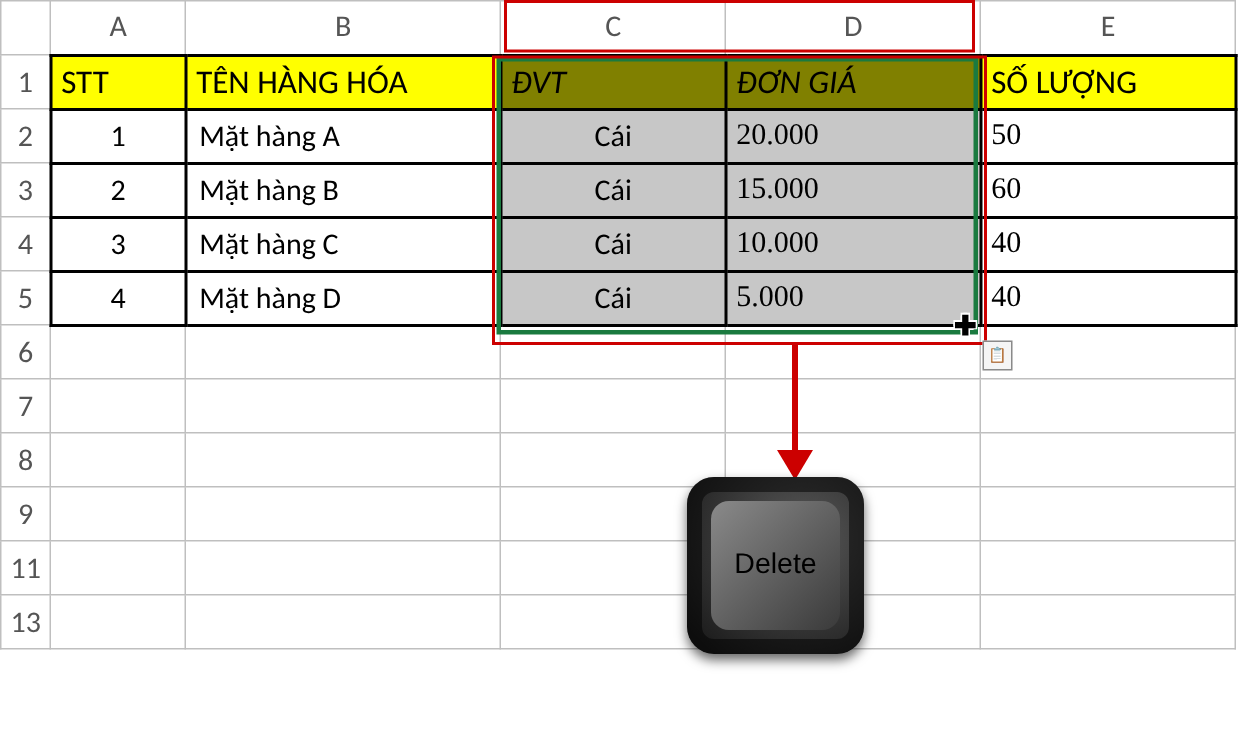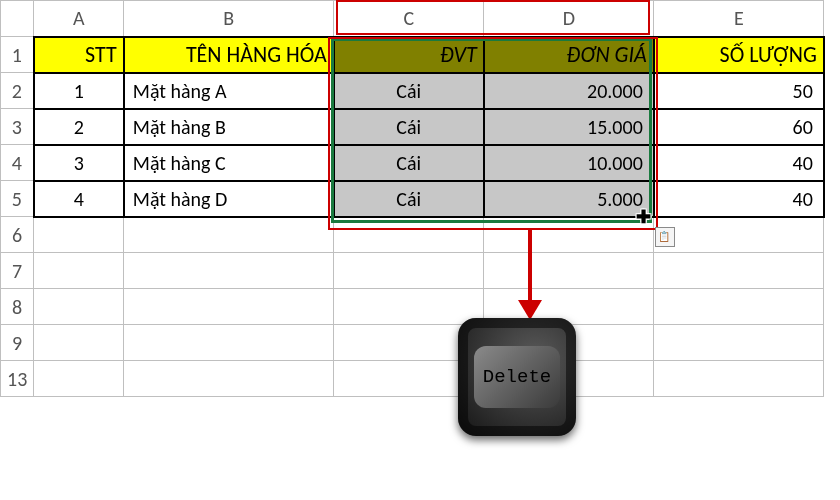--- a/index.html
+++ b/index.html
@@ -36,34 +36,34 @@
   .rowhdr { border-right: 2px solid #777; width: 30px; }
   .corner { border-right: 2px solid #777; border-bottom: 2px solid #777; width:30px;}
   .colA { width: 90px; }
   .colB { width: 210px; }
   .colC { width: 150px; }
   .colD { width: 170px; }
   .colE { width: 170px; }
   .hdrcell {
     background: #ffff00;
     font-weight: bold;
-    text-align: right;
+    text-align: left;
     border: 2px solid #000 !important;
     color: #000;
     font-size: 22px;
     margin-top: 25px;
   }
   .datacell {
     border: 2px solid #000 !important;
     text-align: center;
     color: #000;
     background: #fff;
   }
   .datacell.left { text-align: left; padding-left: 8px; }
-  .datacell.right { text-align: right; padding-right: 10px; }
+  .datacell.right { text-align: left; padding-right: 10px; font-family: Liberation Serif, serif; }
   .sel {
     background: #c7c7c7;
   }
   .sel-hdr {
     background: #808000 !important;
     font-style: italic;
   }
   .selection-border {
     position: absolute;
     border: 3px solid #1a7a3f;
@@ -116,29 +116,29 @@
     border-radius: 18px;
     background: radial-gradient(circle at 65% 35%, #5a5a5a 0%, #1a1a1a 90%);
     box-shadow: 0 4px 8px rgba(0,0,0,0.6), inset 0 0 0 10px rgba(0,0,0,0.5);
     z-index: 8;
     display: flex;
     align-items: center;
     justify-content: center;
   }
   .delete-key .inner {
     width: 86px;
-    height: 62px;
+    height: 86px;
     border-radius: 12px;
     background: linear-gradient(135deg, #8a8a8a 0%, #3a3a3a 100%);
     display: flex;
     align-items: center;
     justify-content: center;
     color: #000;
     font-size: 19px;
-    font-family: Liberation Mono, monospace;
+    font-family: Liberation Sans, sans-serif;
   }
   .plus-cursor {
     position: absolute;
     z-index: 9;
     font-size: 18px;
     color: #000;
     font-weight: bold;
     text-shadow: -1px -1px 0 #fff, 1px -1px 0 #fff, -1px 1px 0 #fff, 1px 1px 0 #fff;
     pointer-events: none;
   }
@@ -222,20 +222,28 @@
       </tr>
   <tr>
         <th class="rowhdr">9</th>
         <td></td>
         <td></td>
         <td></td>
         <td></td>
         <td></td>
       </tr>
   <tr>
+        <th class="rowhdr">11</th>
+        <td></td>
+        <td></td>
+        <td></td>
+        <td></td>
+        <td></td>
+      </tr>
+  <tr>
         <th class="rowhdr">13</th>
         <td></td>
         <td></td>
         <td></td>
         <td></td>
         <td></td>
       </tr>
 </tbody>
   </table>
 

